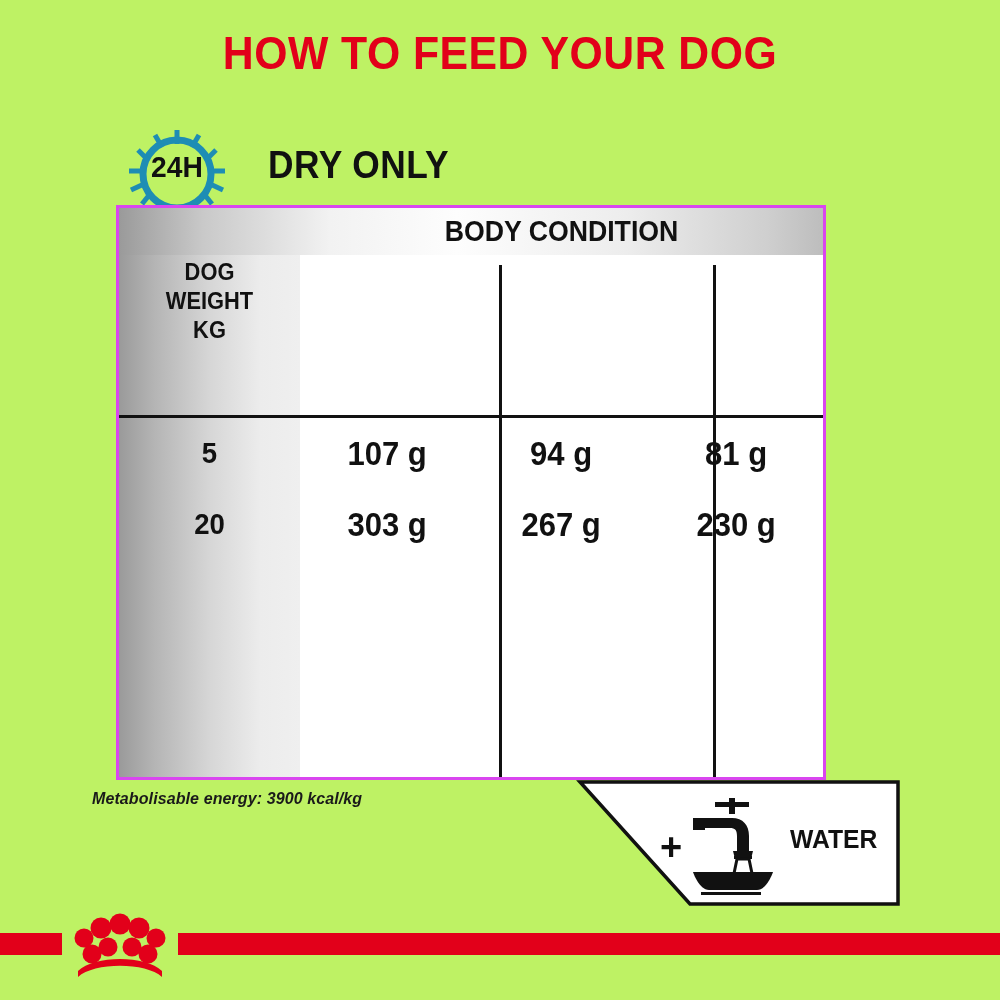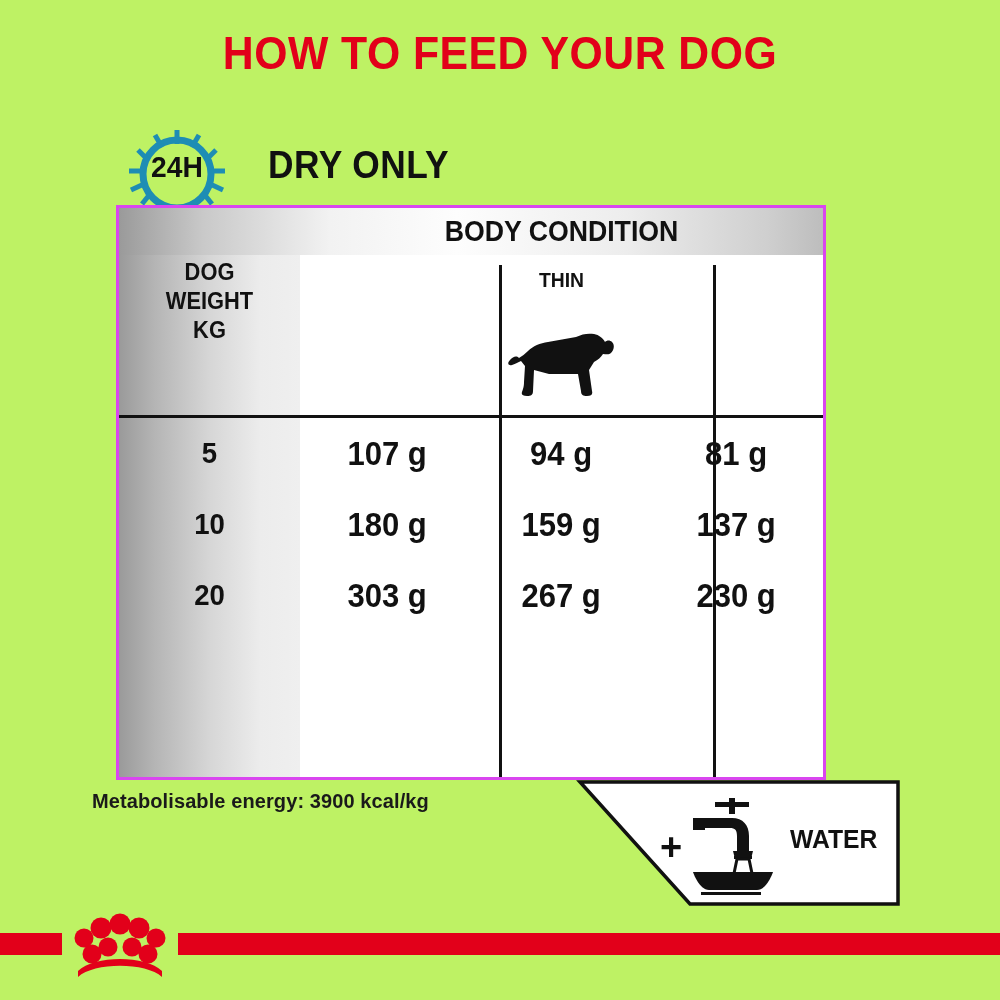--- a/index.html
+++ b/index.html
@@ -110,22 +110,23 @@
   }
   .cell-val {
     flex: 1; text-align: center;
     font-size: 33px; font-weight: bold; color: #111;
     transform: scaleX(0.94);
   }
 
   
   .footnote {
     position: absolute; left: 92px; top: 790px;
-    font-size: 20px; color: #1a1a1a; font-weight: bold;
+    font-size: 16px; color: #1a1a1a; font-weight: bold;
     letter-spacing: 0.1px;
+    font-style: italic;
   }
 
   
   .water-box { position: absolute; left: 560px; top: 778px; width: 340px; height: 132px; }
   .water-box .shape { position: absolute; inset: 0; }
   .water-plus {
     position: absolute; left: 100px; top: 50px;
     font-size: 38px; font-weight: bold; color: #111; line-height: 1;
   }
   .water-icon { position: absolute; left: 125px; top: 18px; width: 92px; height: 100px; }
@@ -184,56 +185,37 @@
     </div>
 
     <div class="weight-head">
       <div>DOG</div>
       <div>WEIGHT</div>
       <div>KG</div>
     </div>
 
     <div class="cond-head">
 
-      <div class="cond-cell">
-        <div class="cond-name">THIN</div>
-        <div class="cond-dog">
-          <svg width="120" height="84" viewBox="0 0 120 84">
-            <path fill="#111" d="M17 44 C14 41,11 43,8 46 C5 49,6 52,10 51 C14 50,16 48,19 47
-              L23 52 L22 68 C22 73,21 75,20 78 C19 81,21 82,25 82 C29 82,31 81,31 77
-              L32 56 L47 60 L76 60 L79 77 C79 81,81 82,85 82 C89 82,91 81,90 77
-              L87 56 L92 48 C96 46,99 43,101 40 C104 40,107 41,109 39
-              C112 36,113 31,110 28 C108 26,105 26,103 28 C101 24,97 21,92 20
-              C86 19,80 20,74 23 L46 28 C38 29,31 32,26 37 C23 40,20 42,17 44 Z"></path>
-          </svg>
-        </div>
-      </div>
 
 
     </div>
 
     <div class="vdiv v1"></div>
     <div class="vdiv v2"></div>
     <div class="hrule"></div>
 
     <div class="rows">
 
       <div class="row">
         <div class="cell-weight">5</div>
         <div class="cell-val">107 g</div>
         <div class="cell-val">94 g</div>
         <div class="cell-val">81 g</div>
       </div>
 
-      <div class="row">
-        <div class="cell-weight">10</div>
-        <div class="cell-val">180 g</div>
-        <div class="cell-val">159 g</div>
-        <div class="cell-val">137 g</div>
-      </div>
 
       <div class="row">
         <div class="cell-weight">20</div>
         <div class="cell-val">303 g</div>
         <div class="cell-val">267 g</div>
         <div class="cell-val">230 g</div>
       </div>
 
 
 

